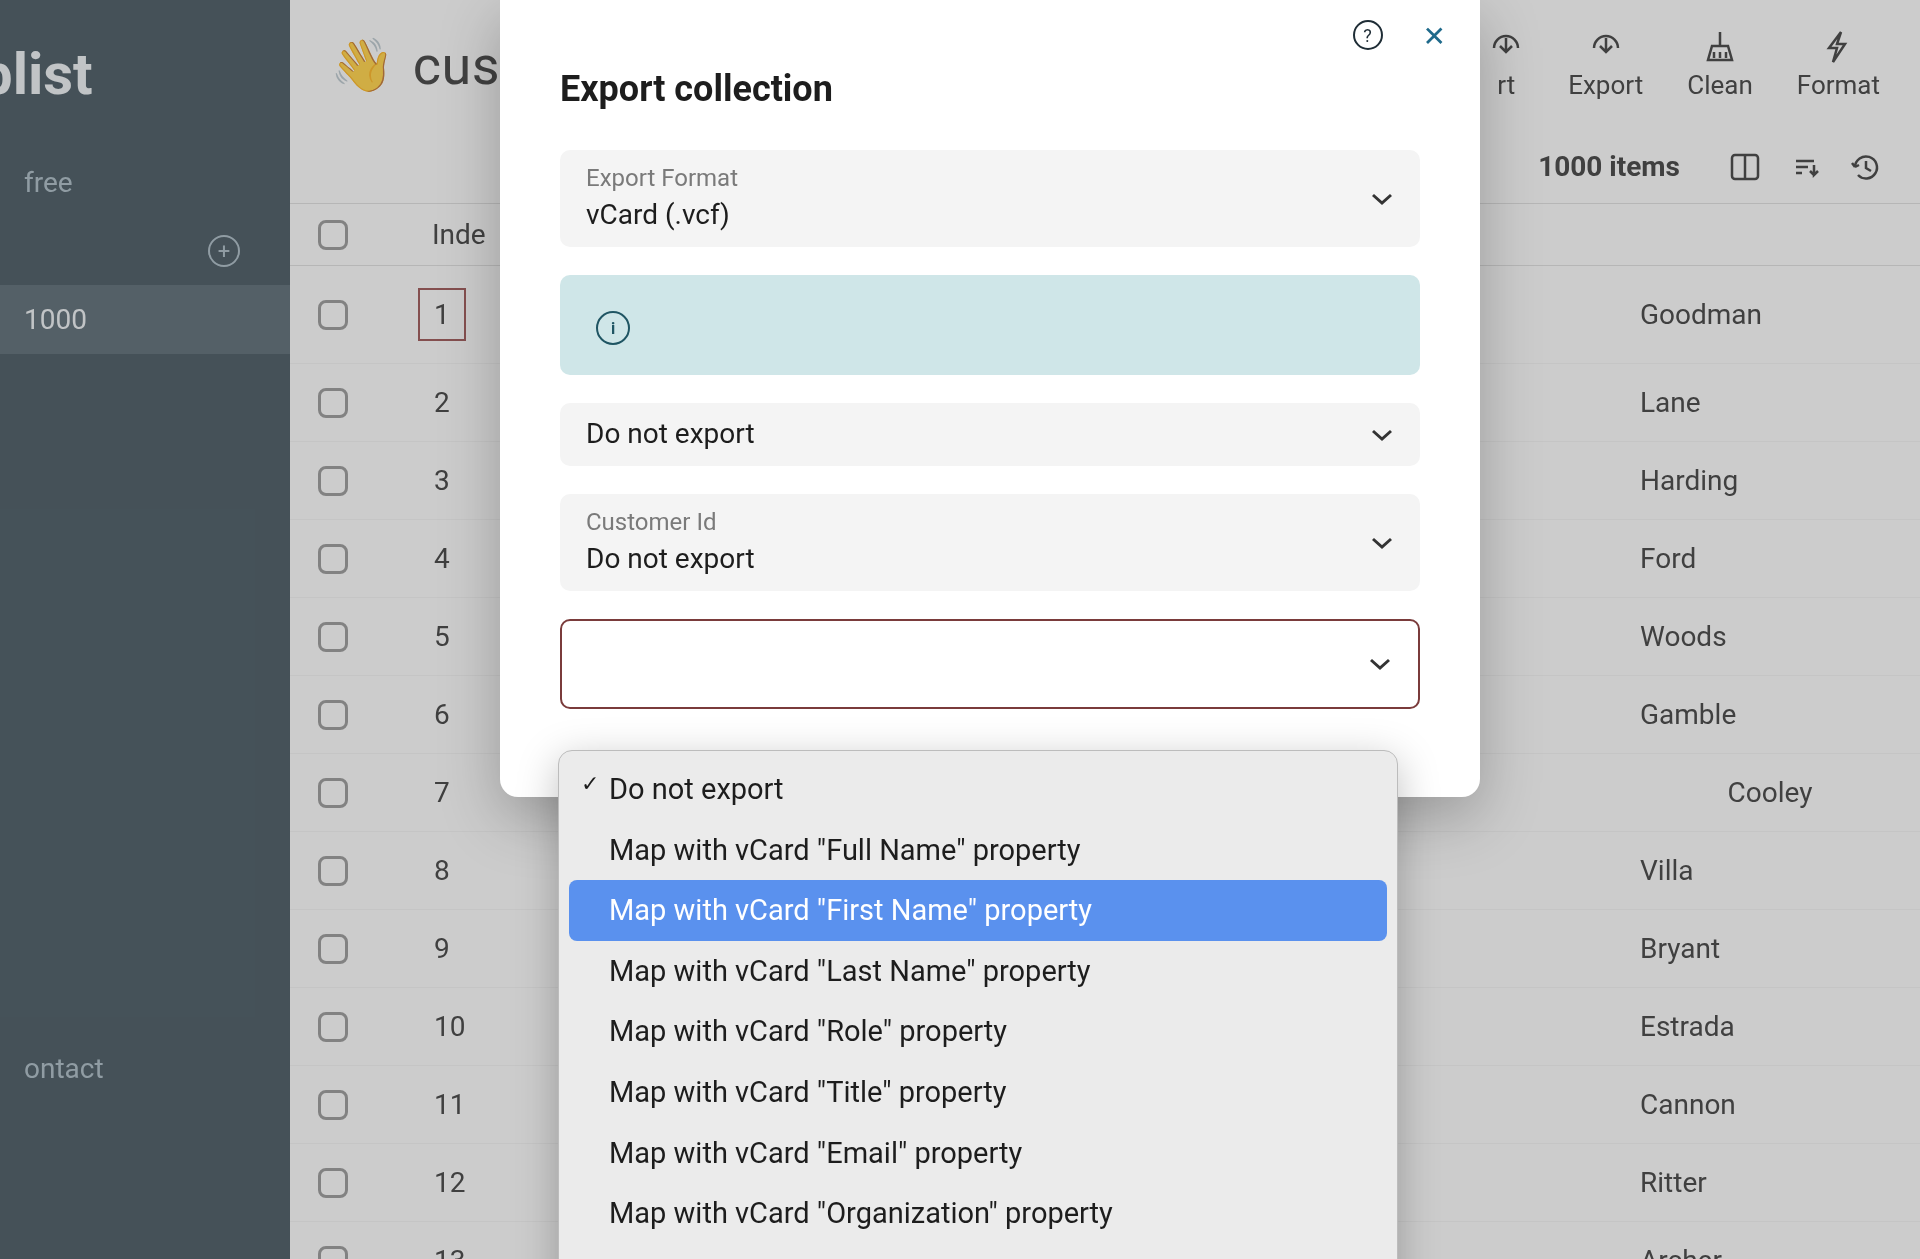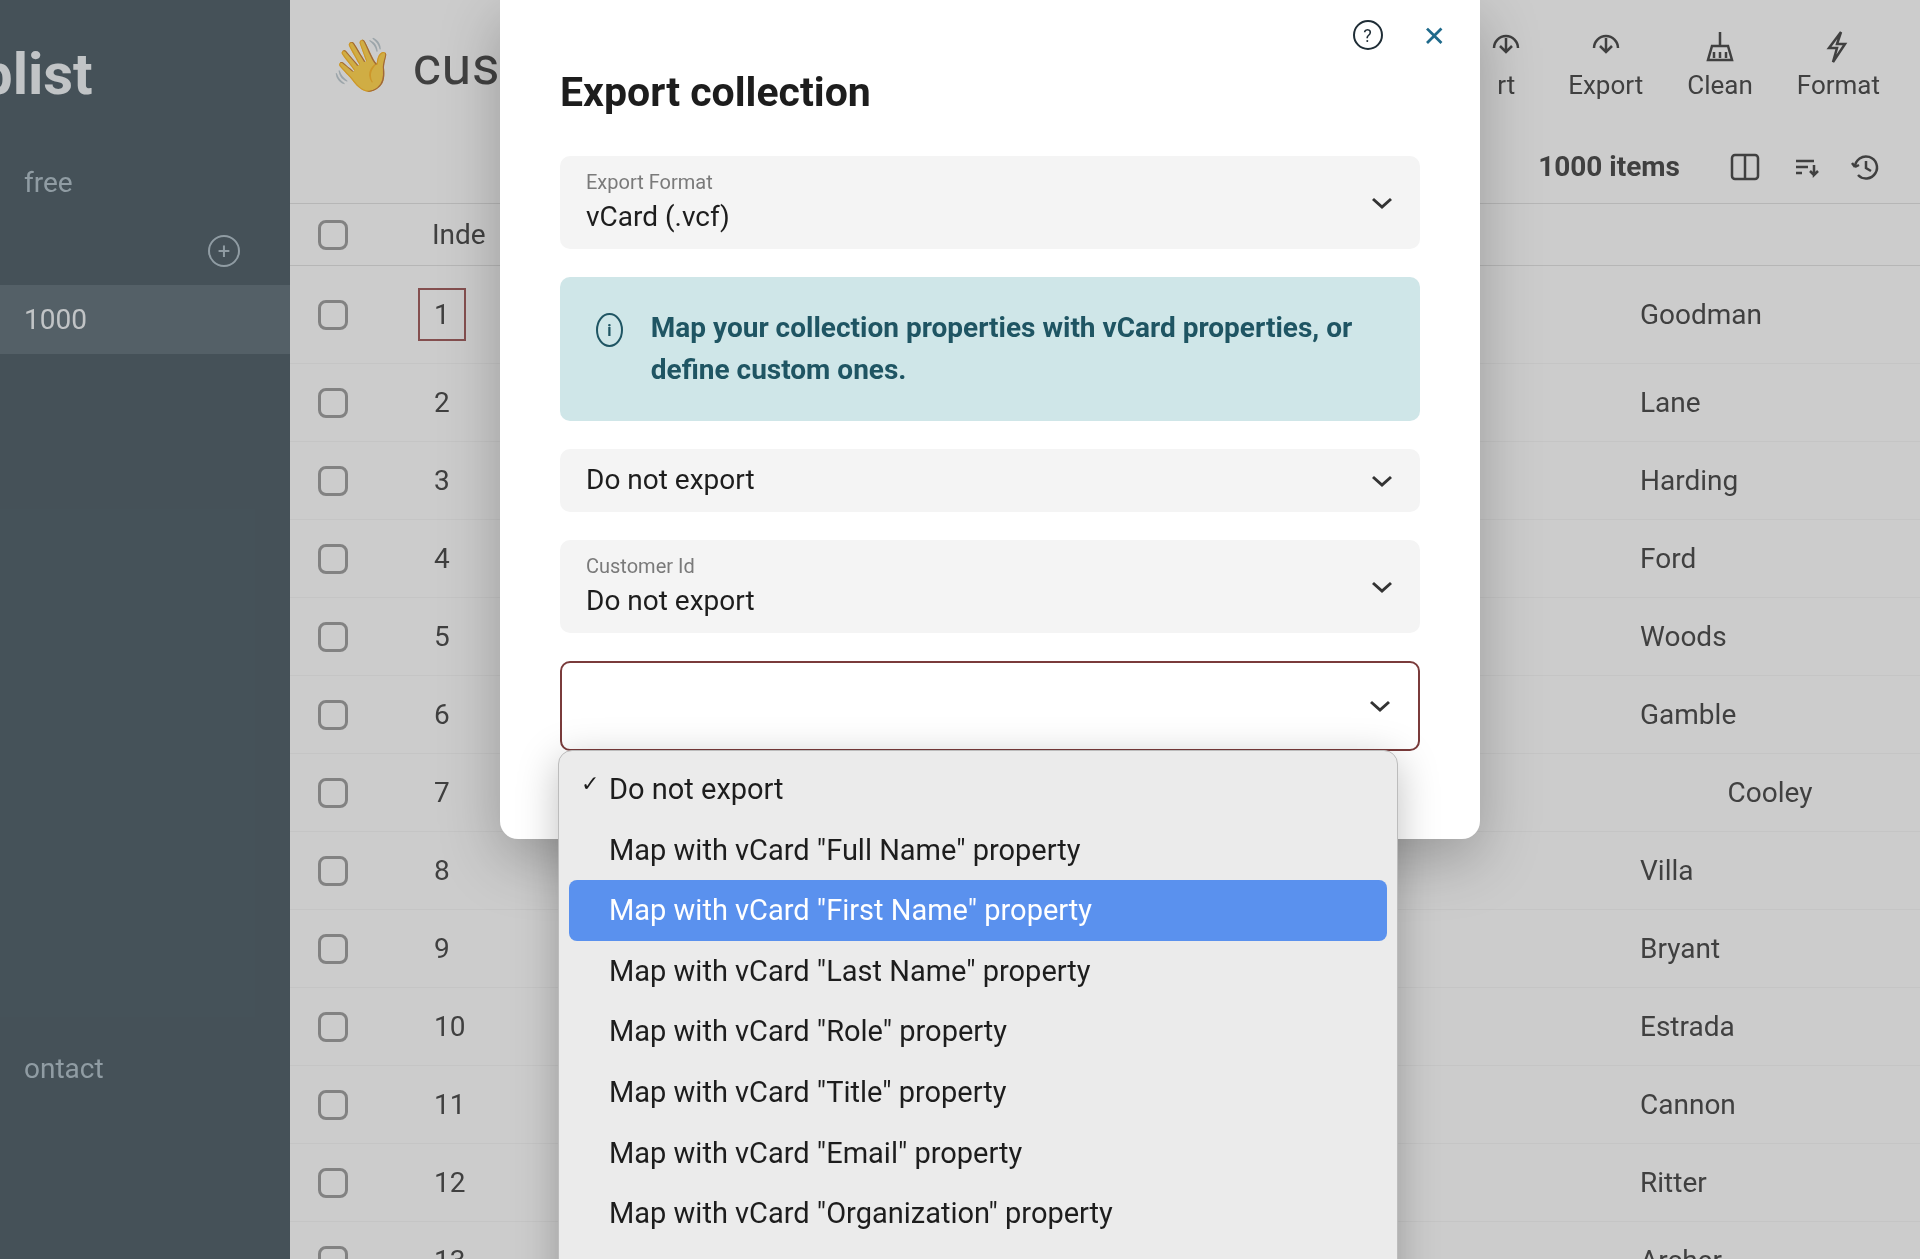--- a/index.html
+++ b/index.html
@@ -195,38 +195,38 @@
   justify-content: center;
   font-size: 18px;
 }
 .modal .top-icons .close {
   font-size: 28px;
   color: #1f6a8b;
   cursor: pointer;
   font-weight: 400;
 }
 .modal h1 {
-  font-size: 41px;
+  font-size: 36px;
   font-weight: 700;
   color: #1d1d1d;
   margin: 40px 0 40px 0;
 }
 .field {
   background: #f4f4f4;
   border-radius: 10px;
   padding: 14px 26px 16px 26px;
   margin-bottom: 28px;
   position: relative;
 }
 .field.active-open {
   background: #fff;
   border: 2.5px solid #7a3b3b;
 }
 .field .flabel {
-  font-size: 20px;
+  font-size: 24px;
   color: #7a7a7a;
   margin-bottom: 6px;
 }
 .field .fvalue {
   font-size: 28px;
   color: #1d1d1d;
 }
 .field .chev {
   position: absolute;
   right: 26px;
@@ -484,21 +484,20 @@
     <div class="fvalue">vCard (.vcf)</div>
     <span class="chev">
       <svg width="24" height="16" viewBox="0 0 24 16" fill="none" stroke="#333" stroke-width="3">
           <path d="M3 4 l9 8 9-8"></path>
         </svg>
     </span>
   </div>
 
   <div class="infobox">
     <span class="info-icon">i</span>
-    <span class="info-text">Map your collection properties with vCard properties, or define custom ones.</span>
   </div>
 
   <div class="field">
     <div class="fvalue">Do not export</div>
     <span class="chev">
       <svg width="24" height="16" viewBox="0 0 24 16" fill="none" stroke="#333" stroke-width="3">
           <path d="M3 4 l9 8 9-8"></path>
         </svg>
     </span>
   </div>

